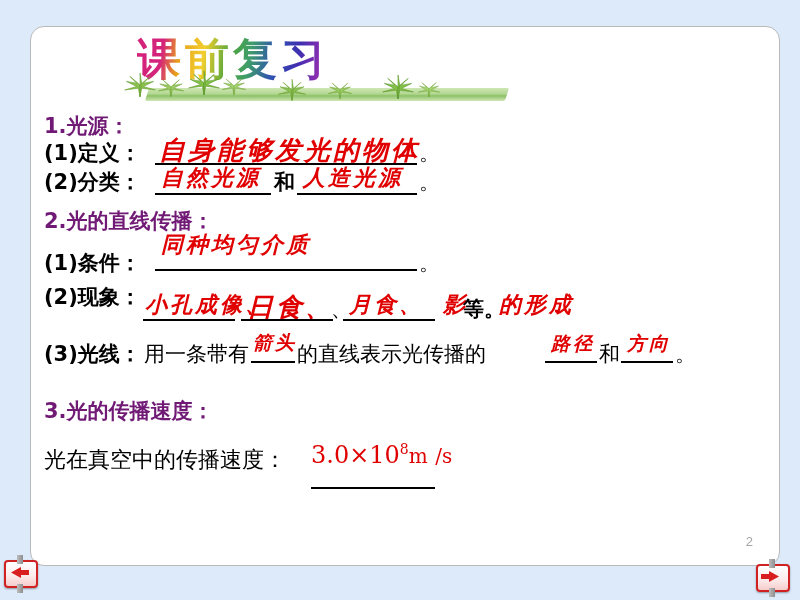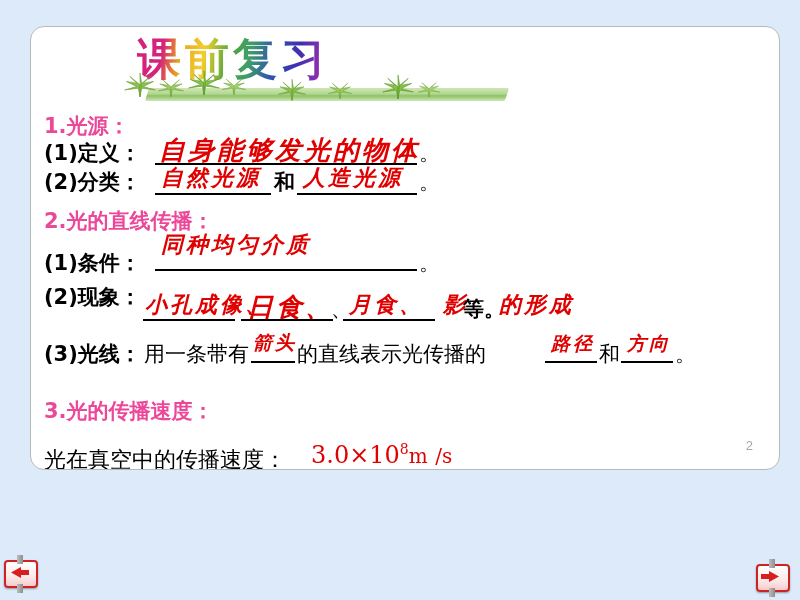--- a/index.html
+++ b/index.html
@@ -14,21 +14,21 @@
     overflow: hidden;
     position: relative;
   }
 
   
   #slide-panel {
     position: absolute;
     left: 30px;
     top: 26px;
     width: 750px;
-    height: 444px;
+    height: 540px;
     background: #ffffff;
     border: 1px solid #b9b9b9;
     border-radius: 14px;
     box-sizing: border-box;
     overflow: hidden;
   }
 
   
   #title-block {
     position: absolute;
@@ -91,21 +91,21 @@
     height: 26px;
   }
 
   
   .line {
     position: absolute;
     white-space: nowrap;
     font-family: "DejaVu Sans", sans-serif;
   }
   .heading {
-    color: #ec4899;
+    color: #701a75;
     font-weight: bold;
     font-size: 21px;
     font-family: "DejaVu Sans", sans-serif;
   }
   .blk {
     color: #000000;
     font-size: 21px;
     font-family: "DejaVu Sans", sans-serif;
   }
   .blk-bold {
@@ -293,21 +293,21 @@
   <div class="line blk" style="left:568px; top:313px;">和</div>
   <div class="answer-over" style="left:596px; top:304px; font-size:19px;">方向</div>
   <div class="blank-line" style="left:590px; top:334px; width:52px;"></div>
   <div class="line blk" style="left:644px; top:313px;">。</div>
 
   <div class="line heading" style="left:13px; top:370px;">3.光的传播速度：</div>
 
   <div class="line blk" style="left:13px; top:418px; font-size:22px;">光在真空中的传播速度：</div>
 
   <div class="line" style="left:280px; top:414px;">
-    <span class="red-plain ul-red" style="padding-bottom:6px;">
+    <span class="red-plain ul-red" style="padding-bottom:18px;">
       <span>3.0×10</span><sup style="font-size:14px;">8</sup><span style="font-size:20px;">m</span>
     </span><span class="red-plain" style="font-size:20px;">/</span><span class="red-plain" style="font-size:20px;">s</span>
   </div>
 
   <div id="page-number">2</div>
 </div>
 
 <div class="nav-icon" id="nav-prev">
   <div class="post"></div>
   <div class="post-b"></div>

